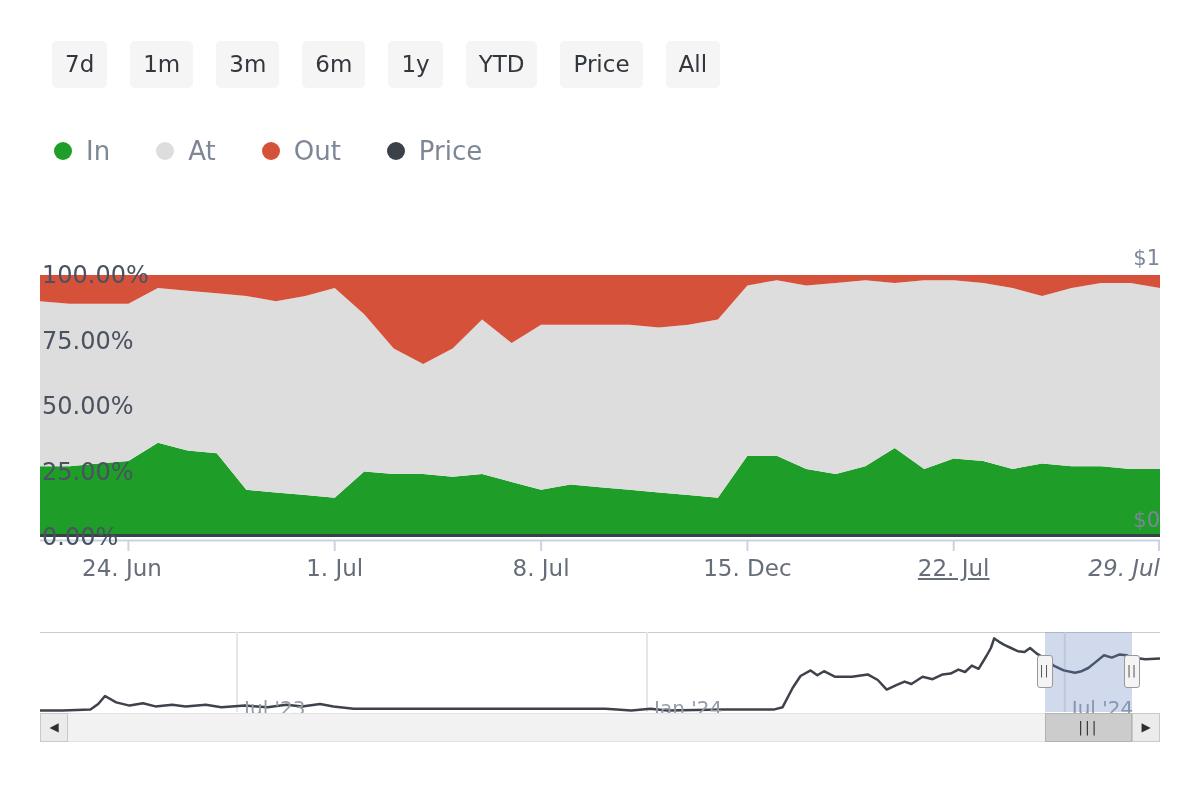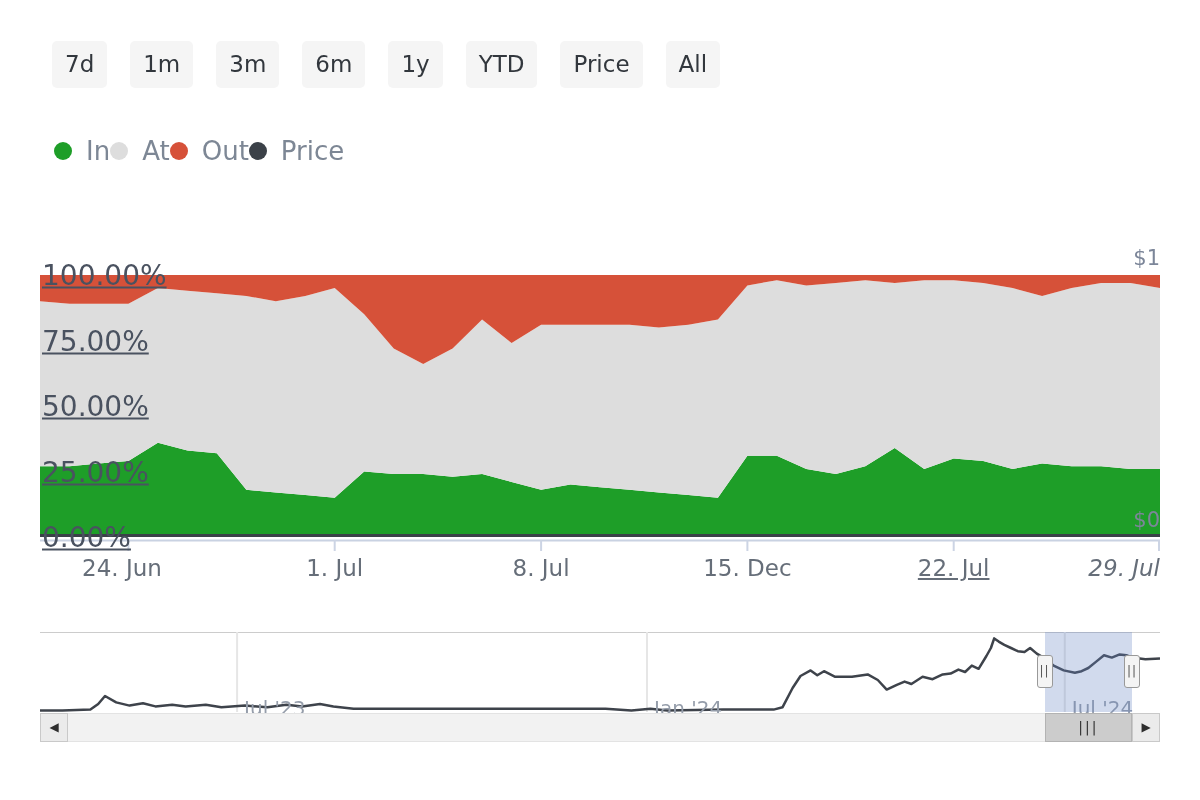--- a/index.html
+++ b/index.html
@@ -5,26 +5,26 @@
   html,body{margin:0;padding:0;background:#fff;}
   body{width:1200px;height:800px;position:relative;overflow:hidden;
        font-family:"DejaVu Sans","Liberation Sans",sans-serif;}
   .abs{position:absolute;}
   
   #range-buttons{top:41px;left:52px;display:flex;gap:23px;}
   .range-btn{height:47px;padding:0 13px;border:none;border-radius:5px;
     background:#f5f5f5;color:#32373d;font-size:23px;line-height:47px;
     font-family:inherit;display:inline-block;cursor:pointer;}
   
-  #legend{top:136px;left:54px;display:flex;align-items:center;text-align:right;}
+  #legend{top:136px;left:54px;display:flex;gap:46px;align-items:center;text-align:right;}
   .legend-item{display:flex;align-items:center;gap:14px;cursor:pointer;}
   .legend-dot{width:18px;height:18px;border-radius:50%;display:inline-block;}
   .legend-label{font-size:26px;color:#7d8795;}
   
-  .y-label{font-size:28px;color:#4a5260;transform:translateY(-50%);left:42px;text-decoration:underline;}
+  .y-label{font-size:24px;color:#4a5260;transform:translateY(-50%);left:42px;}
   .x-label{font-size:23px;color:#666e79;top:555px;width:140px;text-align:center;}
   .dollar-label{font-size:21px;color:#7c8699;width:80px;text-align:right;right:40px;}
   .nav-label{font-size:20px;color:#959daa;top:684px;margin-top:12px;}
   
   #nav-mask{background:rgba(102,133,194,0.3);top:632px;height:80px;cursor:grab;}
   .nav-handle{width:16px;height:33px;top:655px;background:#f4f4f4;
     border:1px solid #999;border-radius:3px;box-sizing:border-box;
     color:#555;font-size:12px;line-height:31px;text-align:center;
     letter-spacing:1px;cursor:ew-resize;}
   

